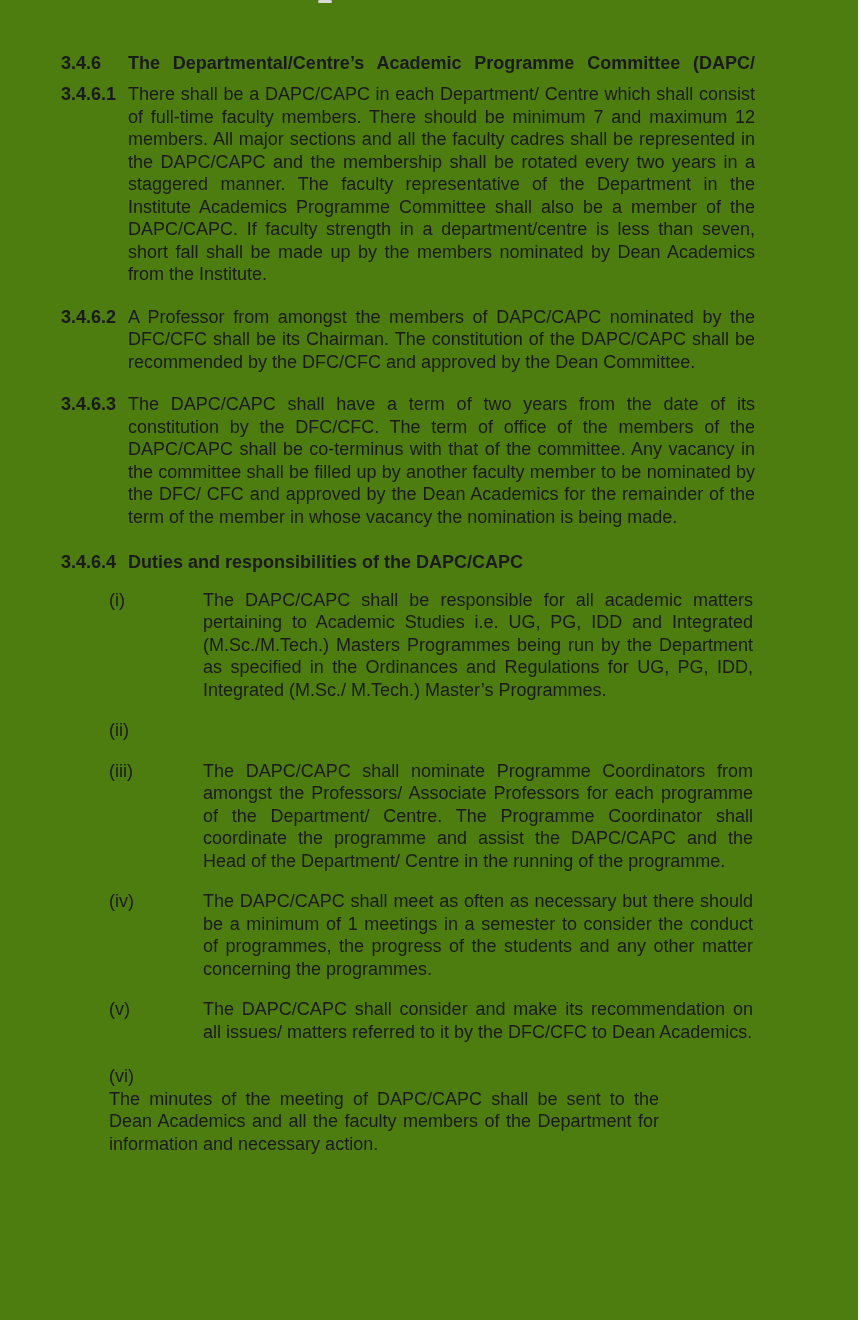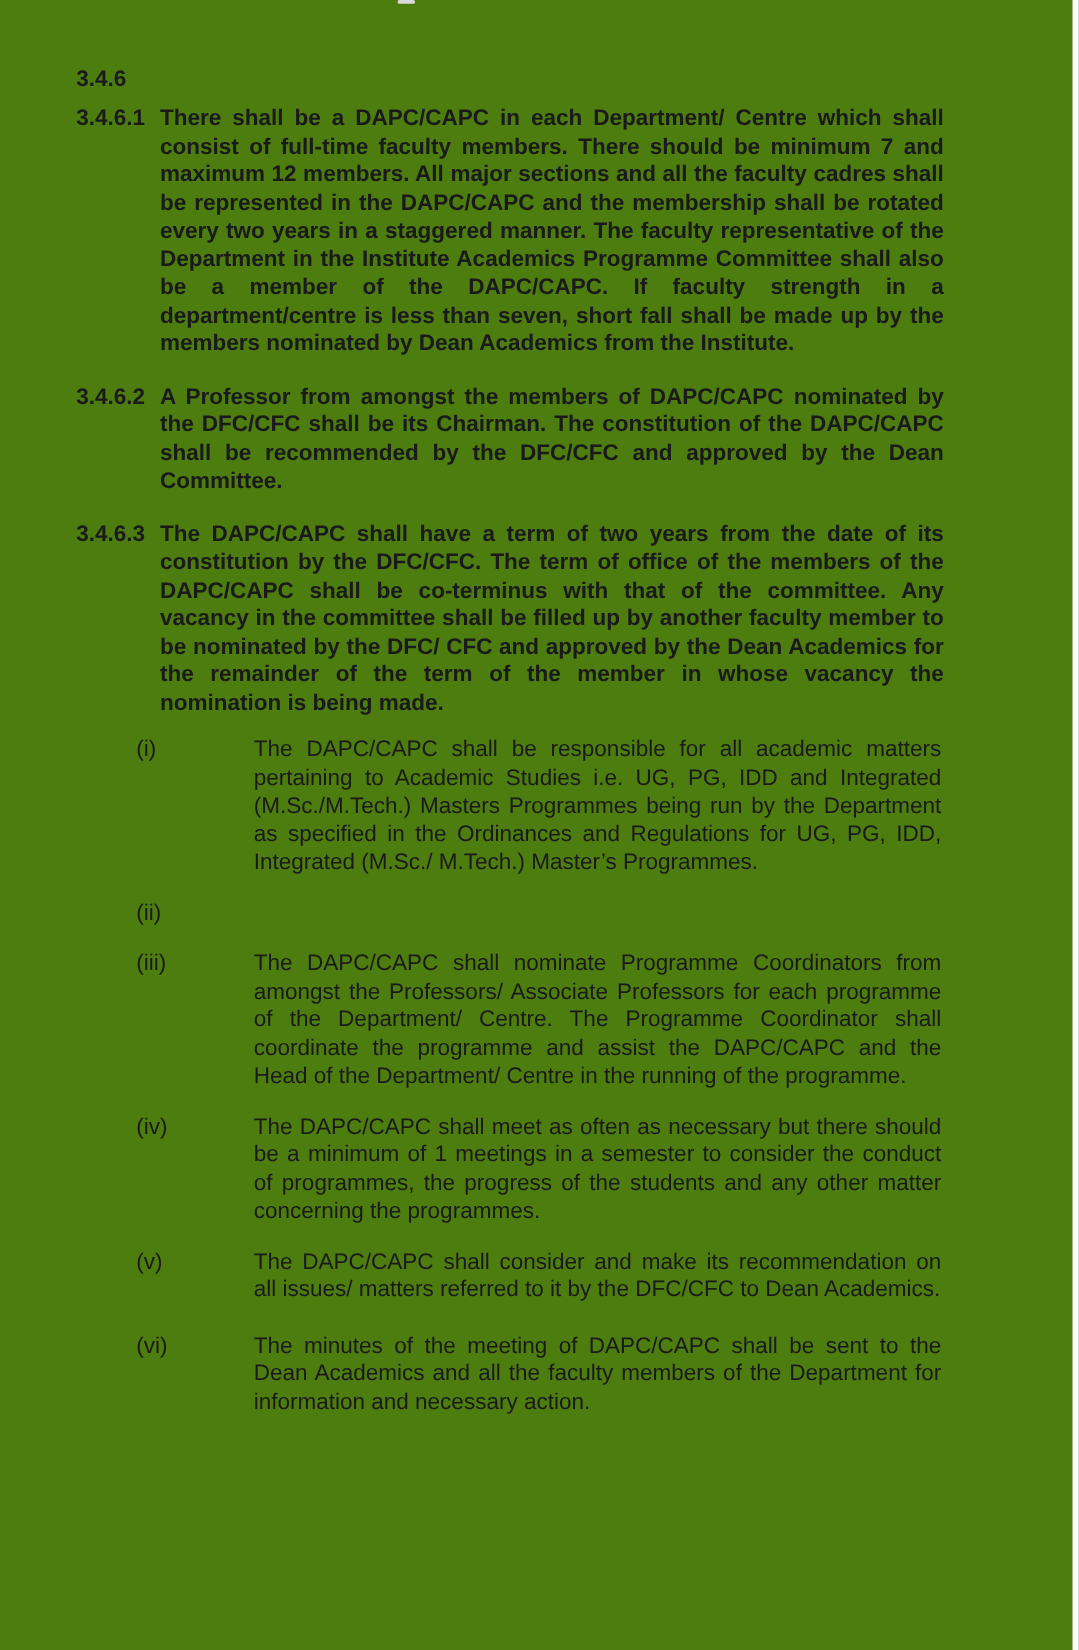--- a/index.html
+++ b/index.html
@@ -27,65 +27,69 @@
   }
   .row { display: flex; align-items: flex-start; }
   .num {
     flex: none;
     width: 67px;
     font-weight: bold;
   }
   .txt {
     width: 632px;
     text-align: justify;
-    font-weight: bold;
   }
   .section-heading { line-height: 27px; margin-bottom: 6px; }
   .section-heading .num, .section-heading .htxt { font-weight: bold; }
   .htxt { width: 632px; }
   .hline1 { display: block; text-align: justify; text-align-last: justify; }
   .hline2 { display: block; }
   .para { margin-top: 20px; }
   .para.first { margin-top: 0; justify-content: center; }
   .subheading { margin-top: 23px; font-weight: bold; }
   .subheading .stxt { width: 632px; font-weight: bold; }
   .duty { display: flex; align-items: flex-start; margin-left: 48px; margin-top: 18px; }
   .duty.first { margin-top: 15px; }
-  .duty.last { margin-top: 22px; }
+  .duty.last { margin-top: 22px; flex-direction: column; }
   .lbl { flex: none; width: 94px; }
   .dtxt { width: 550px; text-align: justify; }
 </style>
 </head>
 <body>
 
 <div class="page">
 
   <div class="smudge"></div>
 
   <div class="row section-heading">
     <div class="num">3.4.6</div>
     <div class="htxt">
+      <span class="hline1">The Departmental/Centre’s Academic Programme Committee (DAPC/</span>
     </div>
   </div>
 
   <div class="row para first">
     <div class="num">3.4.6.1</div>
     <div class="txt">There shall be a DAPC/CAPC in each Department/ Centre which shall consist of full-time faculty members. There should be minimum 7 and maximum 12 members. All major sections and all the faculty cadres shall be represented in the DAPC/CAPC and the membership shall be rotated every two years in a staggered manner.  The faculty representative of the Department in the Institute Academics Programme Committee shall also be a member of the DAPC/CAPC. If faculty strength in a department/centre is less than seven, short fall shall be made up by the members nominated by Dean Academics from the Institute.</div>
   </div>
 
   <div class="row para">
     <div class="num">3.4.6.2</div>
     <div class="txt">A Professor from amongst the members of DAPC/CAPC nominated by the DFC/CFC shall be its Chairman. The constitution of the DAPC/CAPC shall be recommended by the DFC/CFC and approved by the Dean Committee.</div>
   </div>
 
   <div class="row para">
     <div class="num">3.4.6.3</div>
     <div class="txt">The DAPC/CAPC shall have a term of two years from the date of its constitution by the DFC/CFC. The term of office of the members of the DAPC/CAPC shall be co-terminus with that of the committee. Any vacancy in the committee shall be filled up by another faculty member to be nominated by the DFC/ CFC and approved by the Dean Academics for the remainder of the term of the member in whose vacancy the nomination is being made.</div>
   </div>
 
+  <div class="row subheading">
+    <div class="num">3.4.6.4</div>
+    <div class="stxt">Duties and responsibilities of the DAPC/CAPC</div>
+  </div>
 
   <div class="duty first">
     <div class="lbl">(i)</div>
     <div class="dtxt">The DAPC/CAPC shall be responsible for all academic matters pertaining to Academic Studies i.e. UG, PG, IDD and Integrated (M.Sc./M.Tech.) Masters Programmes being run by the Department as specified in the Ordinances and Regulations for UG, PG, IDD, Integrated  (M.Sc./ M.Tech.) Master’s Programmes.</div>
   </div>
 
   <div class="duty">
     <div class="lbl">(ii)</div>
   </div>
 

